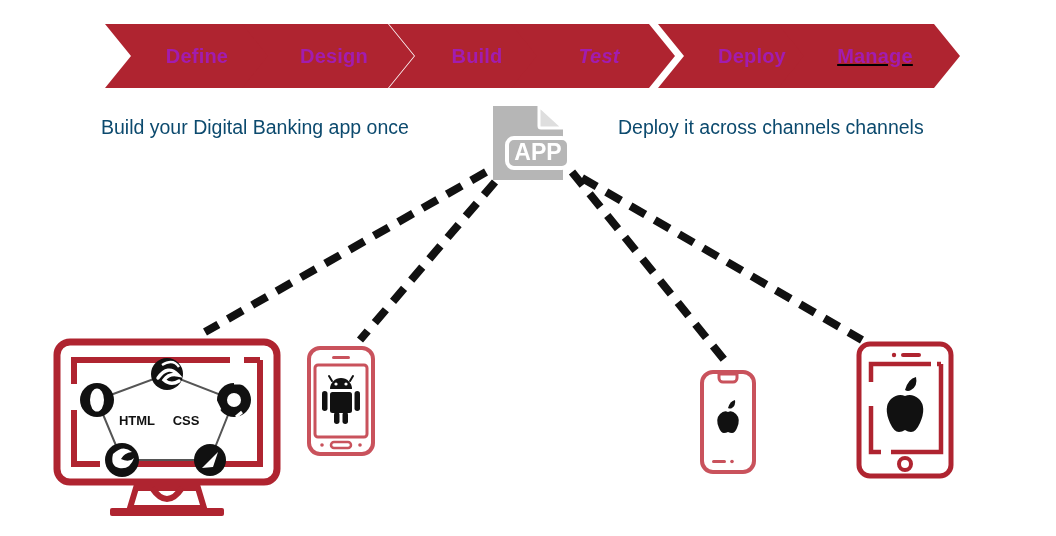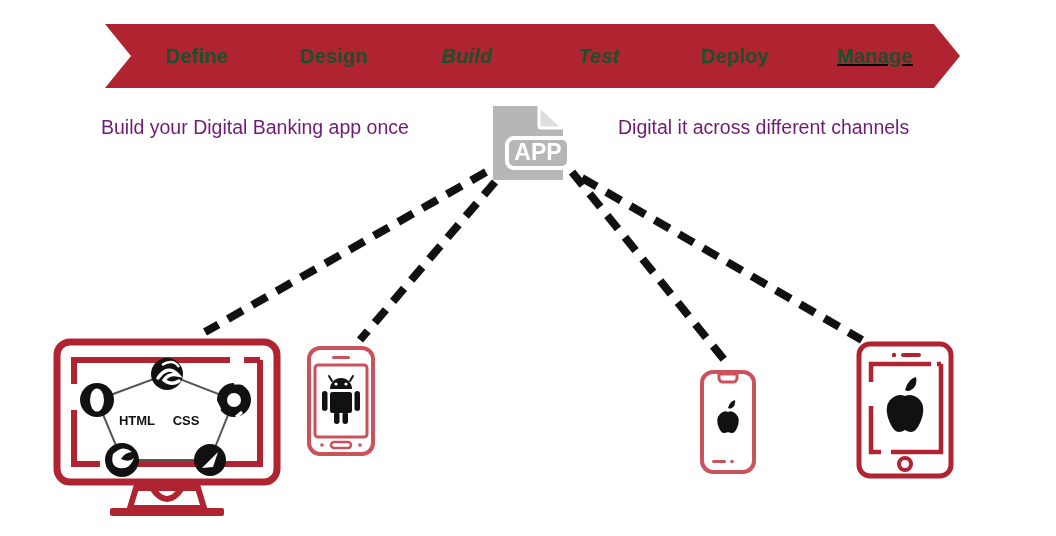--- a/index.html
+++ b/index.html
@@ -44,32 +44,32 @@
     -webkit-clip-path: polygon(0 0, calc(100% - 26px) 0, 100% 50%, calc(100% - 26px) 100%, 0 100%, 26px 50%);
     clip-path: polygon(0 0, calc(100% - 26px) 0, 100% 50%, calc(100% - 26px) 100%, 0 100%, 26px 50%);
   }
   .chevron-step.first .chev-shape {
     -webkit-clip-path: polygon(0 0, calc(100% - 26px) 0, 100% 50%, calc(100% - 26px) 100%, 0 100%, 26px 50%);
     clip-path: polygon(0 0, calc(100% - 26px) 0, 100% 50%, calc(100% - 26px) 100%, 0 100%, 26px 50%);
   }
   .chevron-step .chev-label {
     position: relative;
     z-index: 2;
-    color: #14532d;
+    color: #a21caf;
     font-size: 20px;
     font-weight: bold;
     letter-spacing: .2px;
     white-space: nowrap;
     padding-left: 12px;
   }
 
   
   .caption {
     position: absolute;
-    color: #701a75;
+    color: #0c4a6e;
     font-size: 19.5px;
     line-height: 27px;
   }
   #caption-left  { left: 101px; top: 114px; width: 330px; }
   #caption-right { left: 618px; top: 114px; width: 370px; }
 
   
   #connectors {
     position: absolute;
     left: 0; top: 0;
@@ -103,43 +103,43 @@
     <div class="chevron-step first" style="left:0px; width:172px;">
       <div class="chev-shape"></div>
       <span class="chev-label">Define</span>
     </div>
 
     <div class="chevron-step" style="left:137px; width:172px;justify-content:center;">
       <div class="chev-shape"></div>
       <span class="chev-label">Design</span>
     </div>
 
-    <div class="chevron-step" style="left:274px; width:164px;font-style:italic;">
+    <div class="chevron-step" style="left:284px; width:164px;">
       <div class="chev-shape"></div>
       <span class="chev-label">Build</span>
     </div>
 
     <div class="chevron-step" style="left:406px; width:164px;font-style:italic;">
       <div class="chev-shape"></div>
       <span class="chev-label">Test</span>
     </div>
 
-    <div class="chevron-step" style="left:536px; width:176px;">
+    <div class="chevron-step" style="left:553px; width:176px;">
       <div class="chev-shape"></div>
       <span class="chev-label">Deploy</span>
     </div>
 
     <div class="chevron-step" style="left:673px; width:182px;text-decoration:underline;">
       <div class="chev-shape"></div>
       <span class="chev-label">Manage</span>
     </div>
   </div>
 
   <div class="caption" id="caption-left">Build your Digital Banking app once</div>
-  <div class="caption" id="caption-right">Digital it across different channels</div>
+  <div class="caption" id="caption-right">Deploy it across channels channels</div>
 
   <svg id="connectors" viewBox="0 0 1056 536">
     <g stroke="#111111" stroke-width="8" stroke-linecap="butt" stroke-dasharray="17 11" fill="none">
       <line x1="486" y1="172" x2="205" y2="332"></line>
       <line x1="495" y1="182" x2="360" y2="340"></line>
       <line x1="572" y1="172" x2="726" y2="362"></line>
       <line x1="582" y1="178" x2="862" y2="340"></line>
     </g>
   </svg>
 

